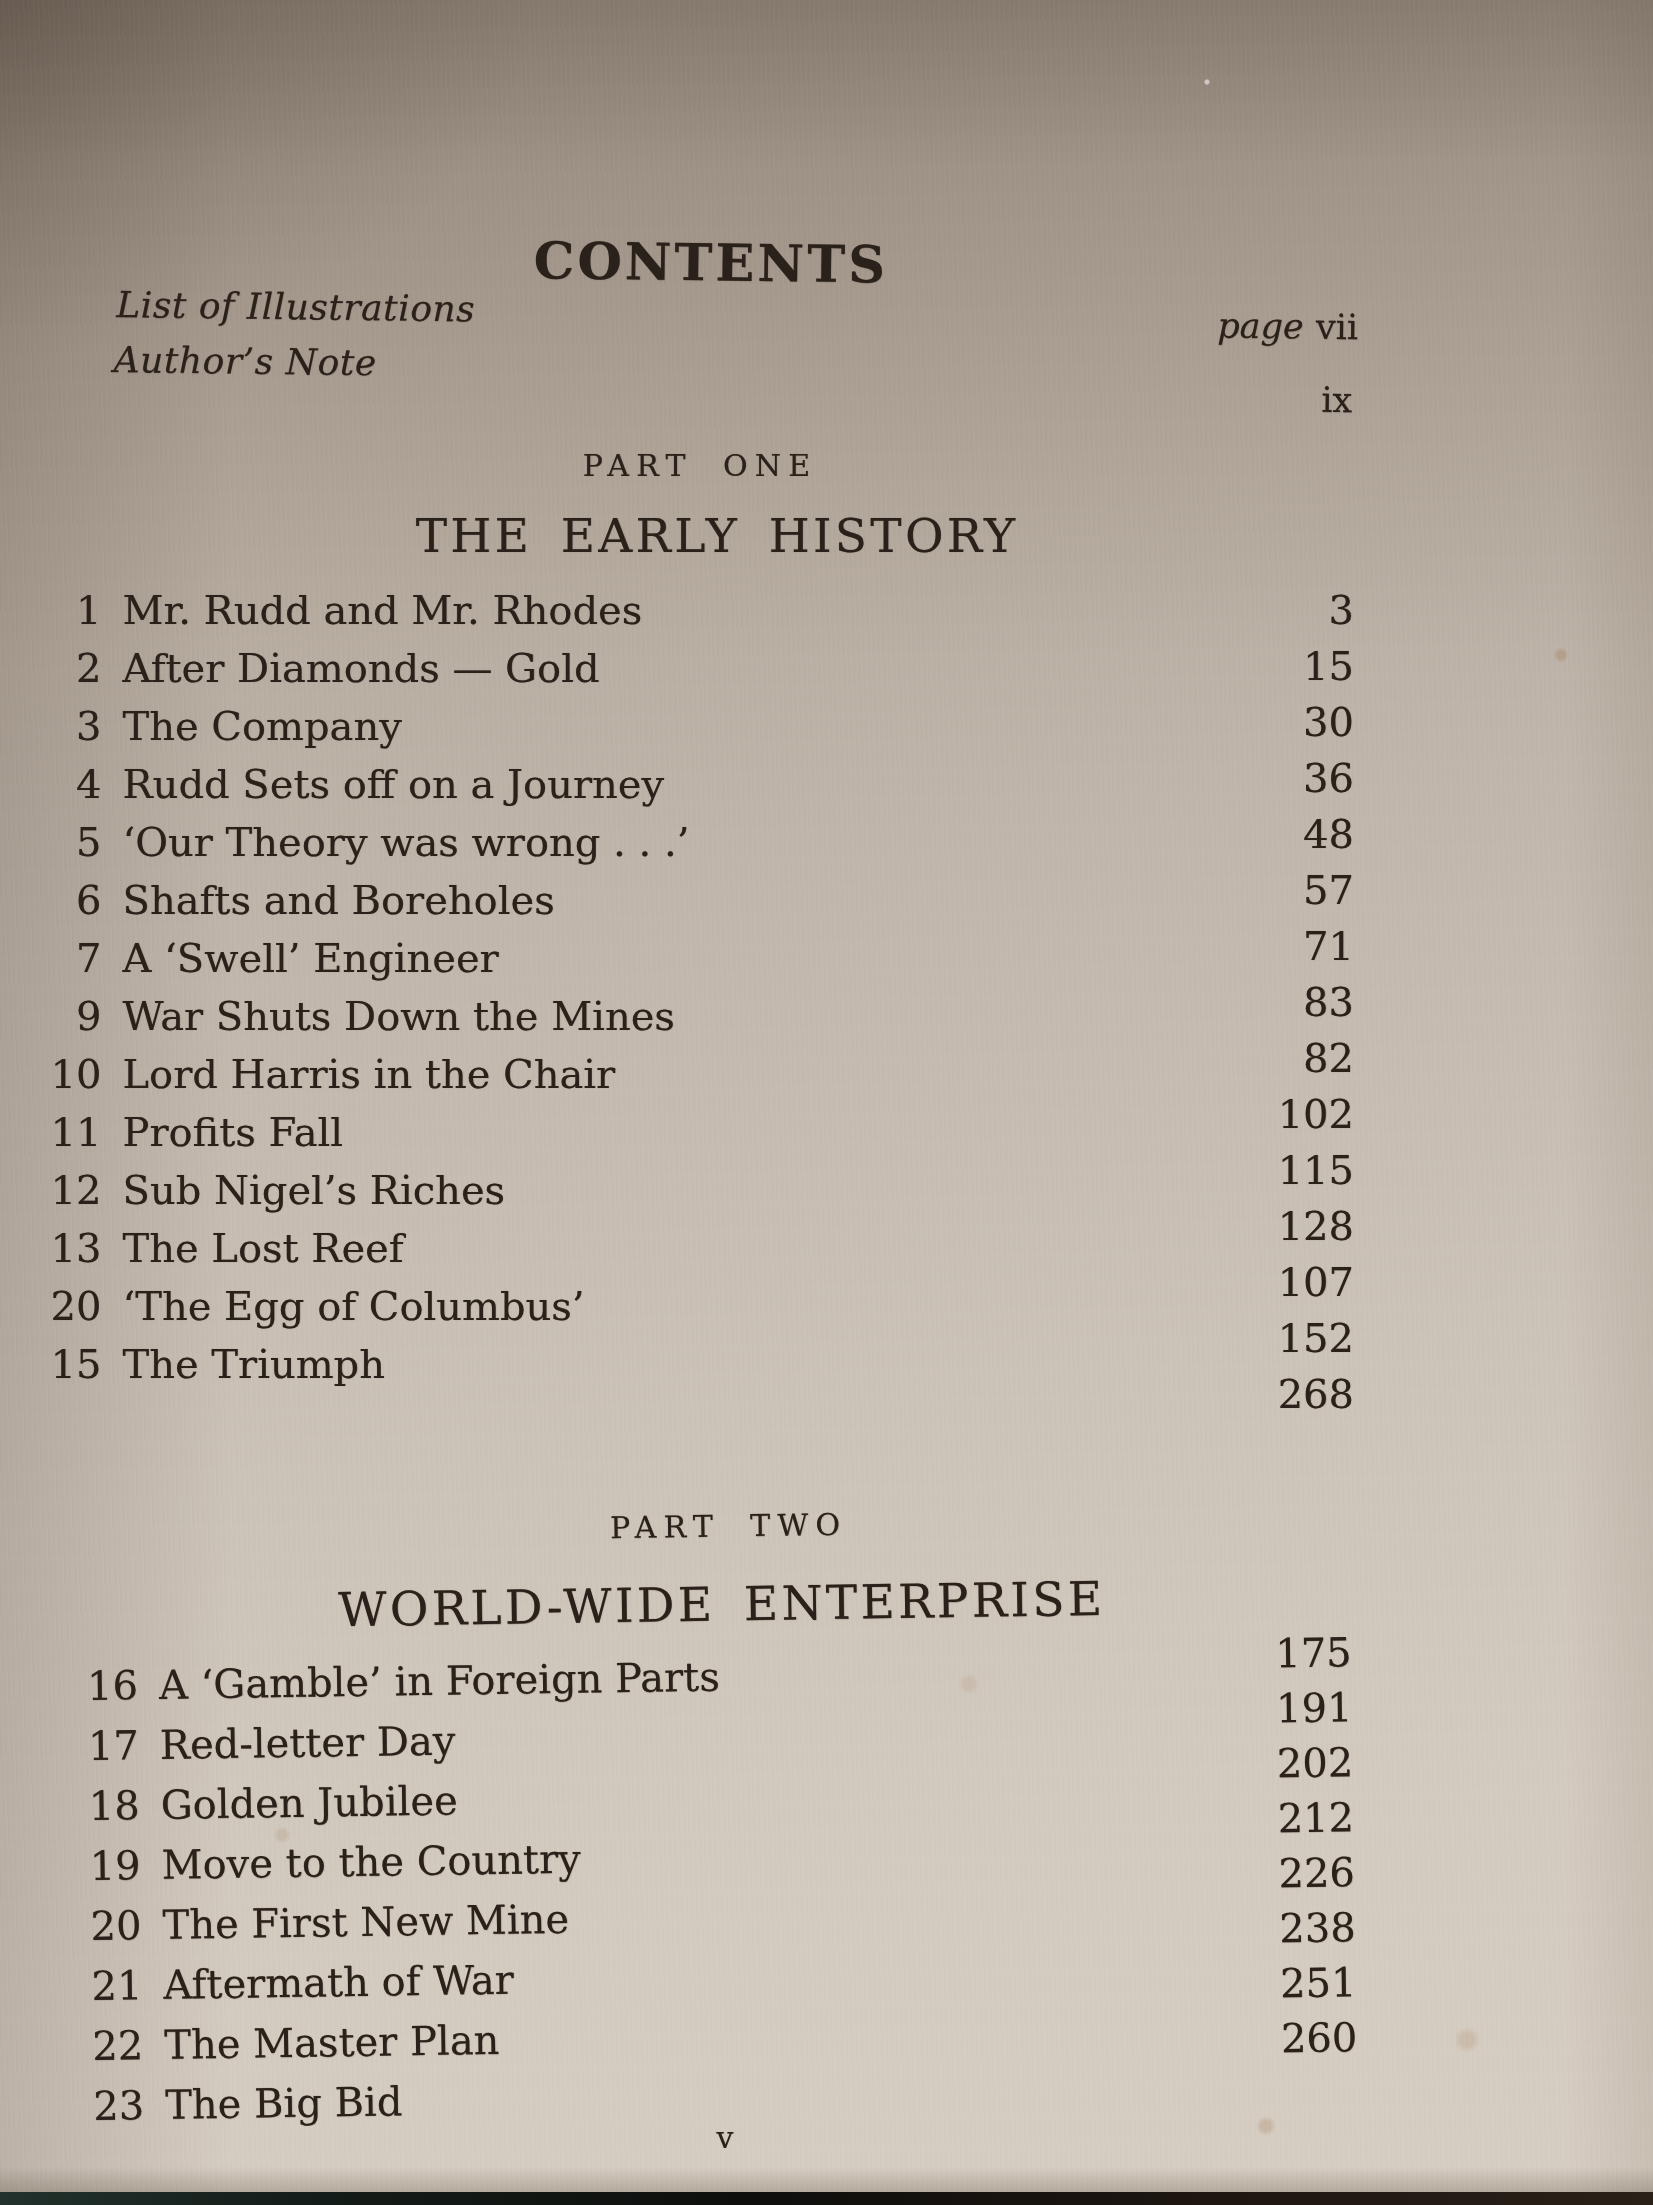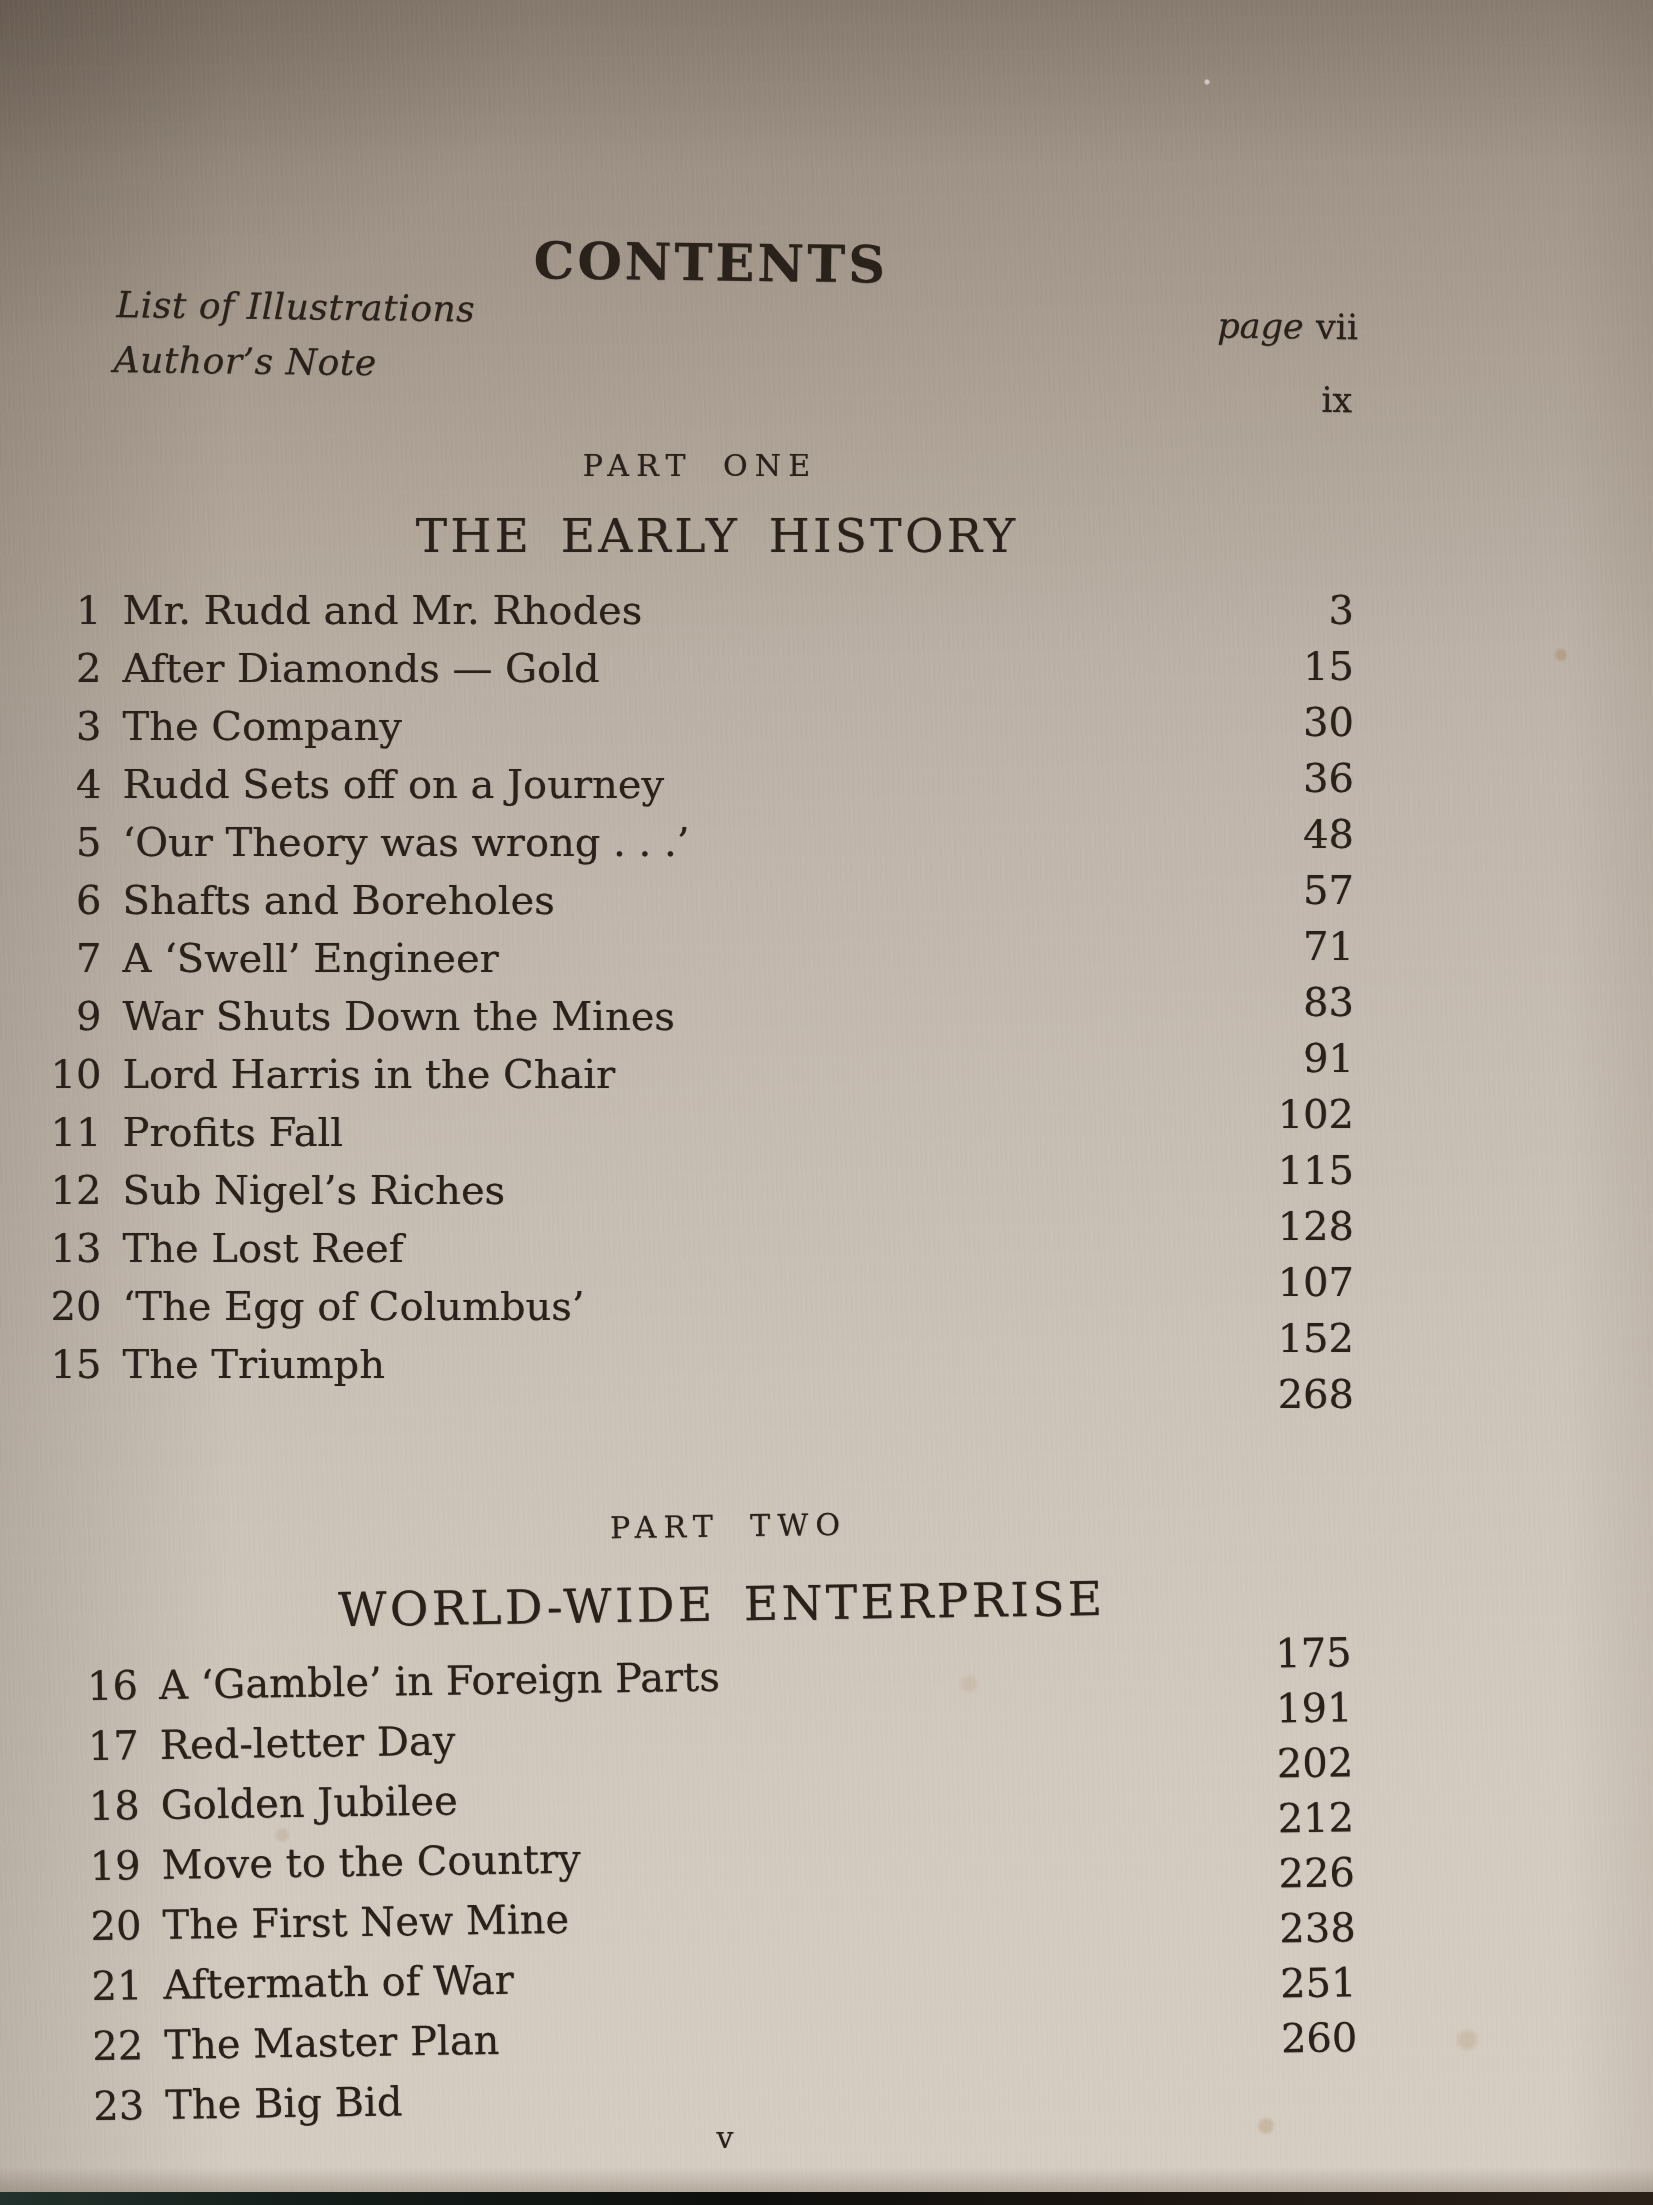--- a/index.html
+++ b/index.html
@@ -115,21 +115,21 @@
 
   <div class="txt chap-col p1-pages">
     <span class="pg">3</span>
     <span class="pg">15</span>
     <span class="pg">30</span>
     <span class="pg">36</span>
     <span class="pg">48</span>
     <span class="pg">57</span>
     <span class="pg">71</span>
     <span class="pg">83</span>
-    <span class="pg">91</span>
+    <span class="pg">82</span>
     <span class="pg">102</span>
     <span class="pg">115</span>
     <span class="pg">128</span>
     <span class="pg">107</span>
     <span class="pg">152</span>
     <span class="pg">268</span>
   </div>
 </div>
 
 <div class="part-two-sec">

